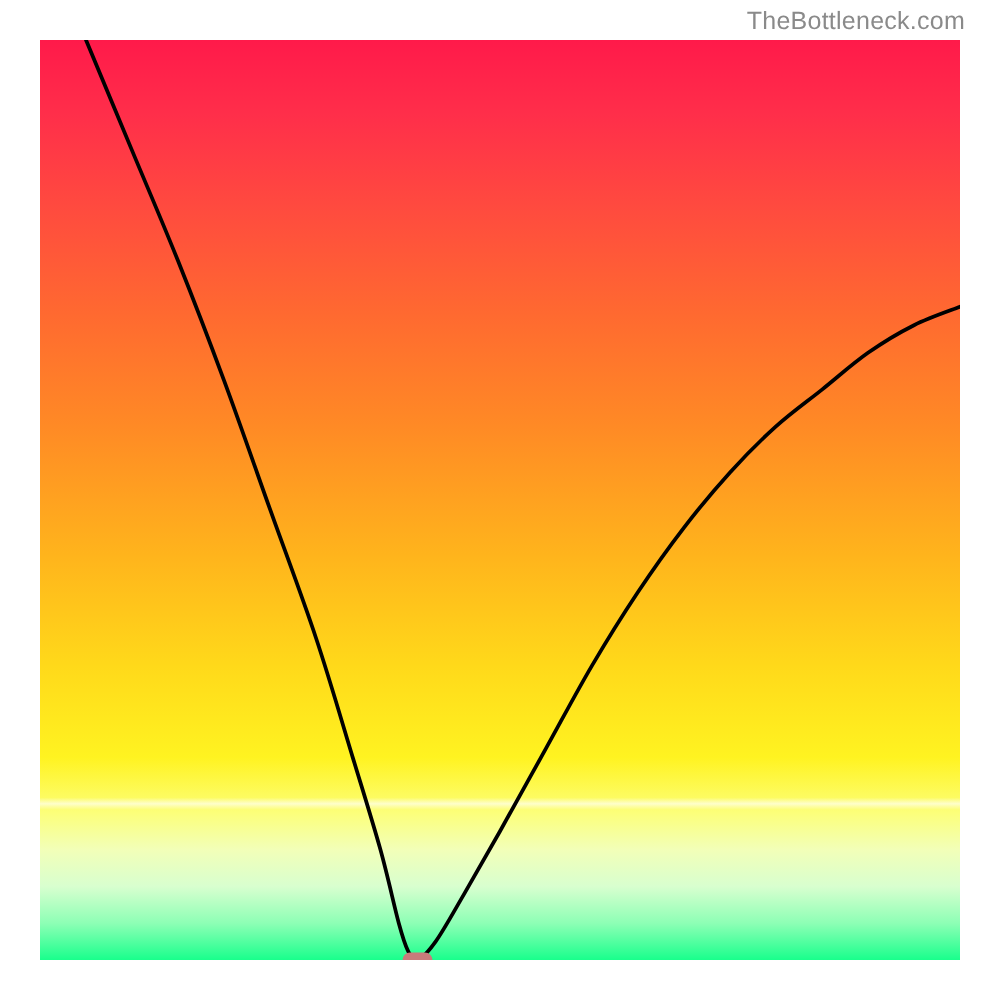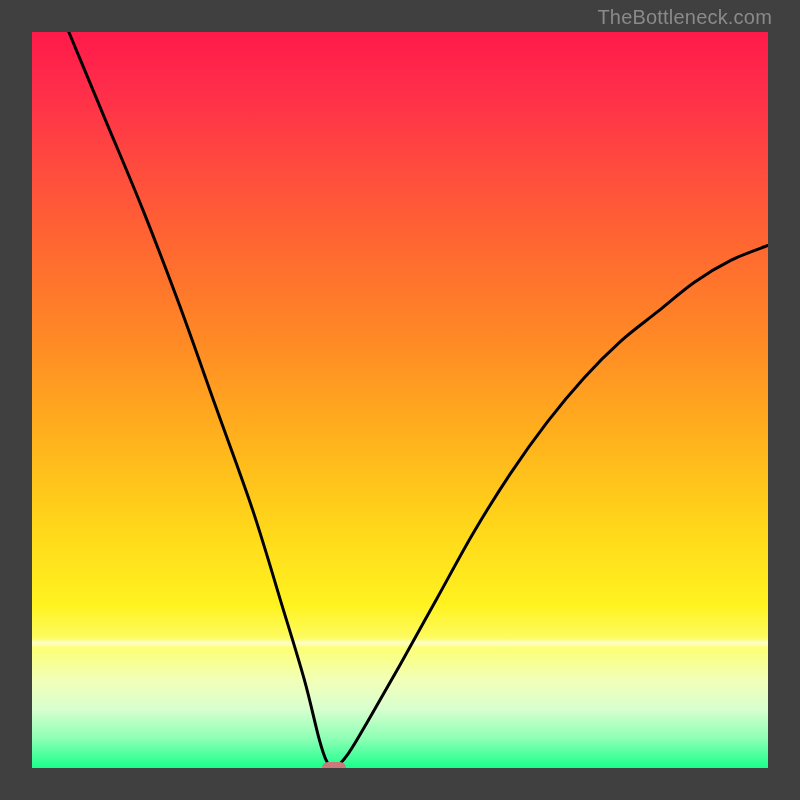--- a/index.html
+++ b/index.html
@@ -10,21 +10,21 @@
     background: #000;
     overflow: hidden;
     font-family: Arial, Helvetica, sans-serif;
   }
   .frame {
     position: absolute;
     top: 0;
     left: 0;
     width: 800px;
     height: 800px;
-    background: #404040;
+    background: #ffffff;
   }
   .plot-area {
     position: absolute;
     top: 32px;
     left: 32px;
     width: 736px;
     height: 736px;
     overflow: hidden;
   }
   .gradient-bg {

